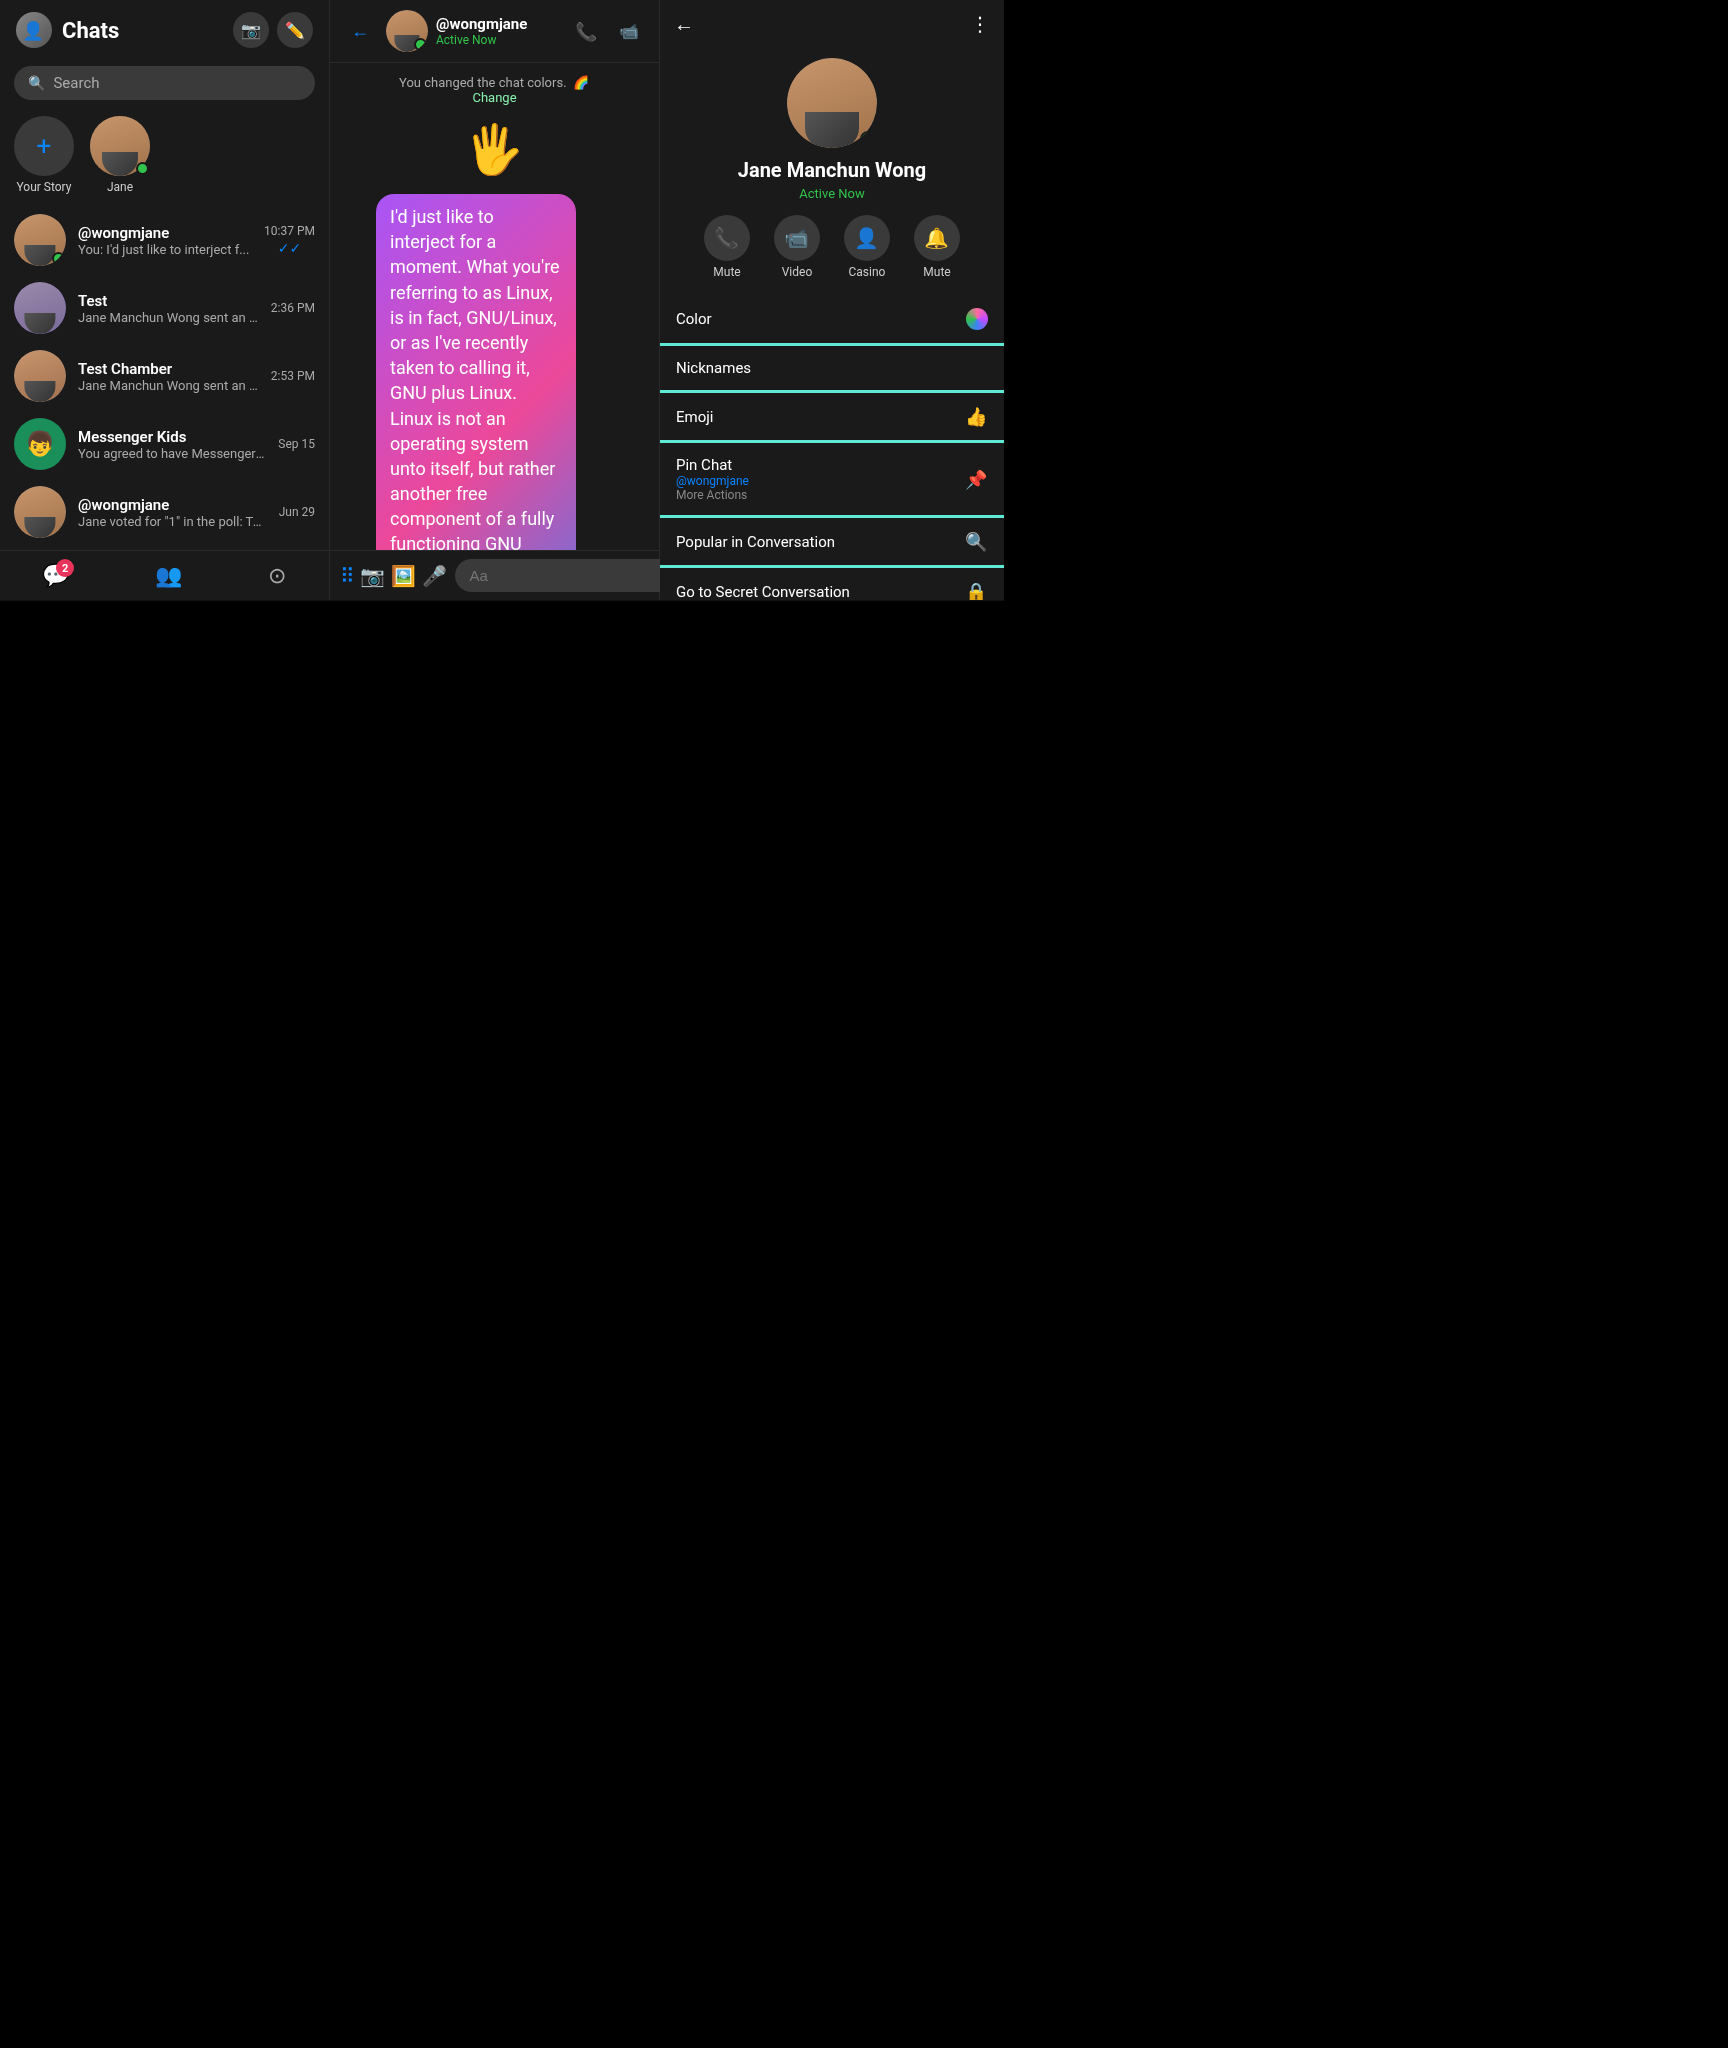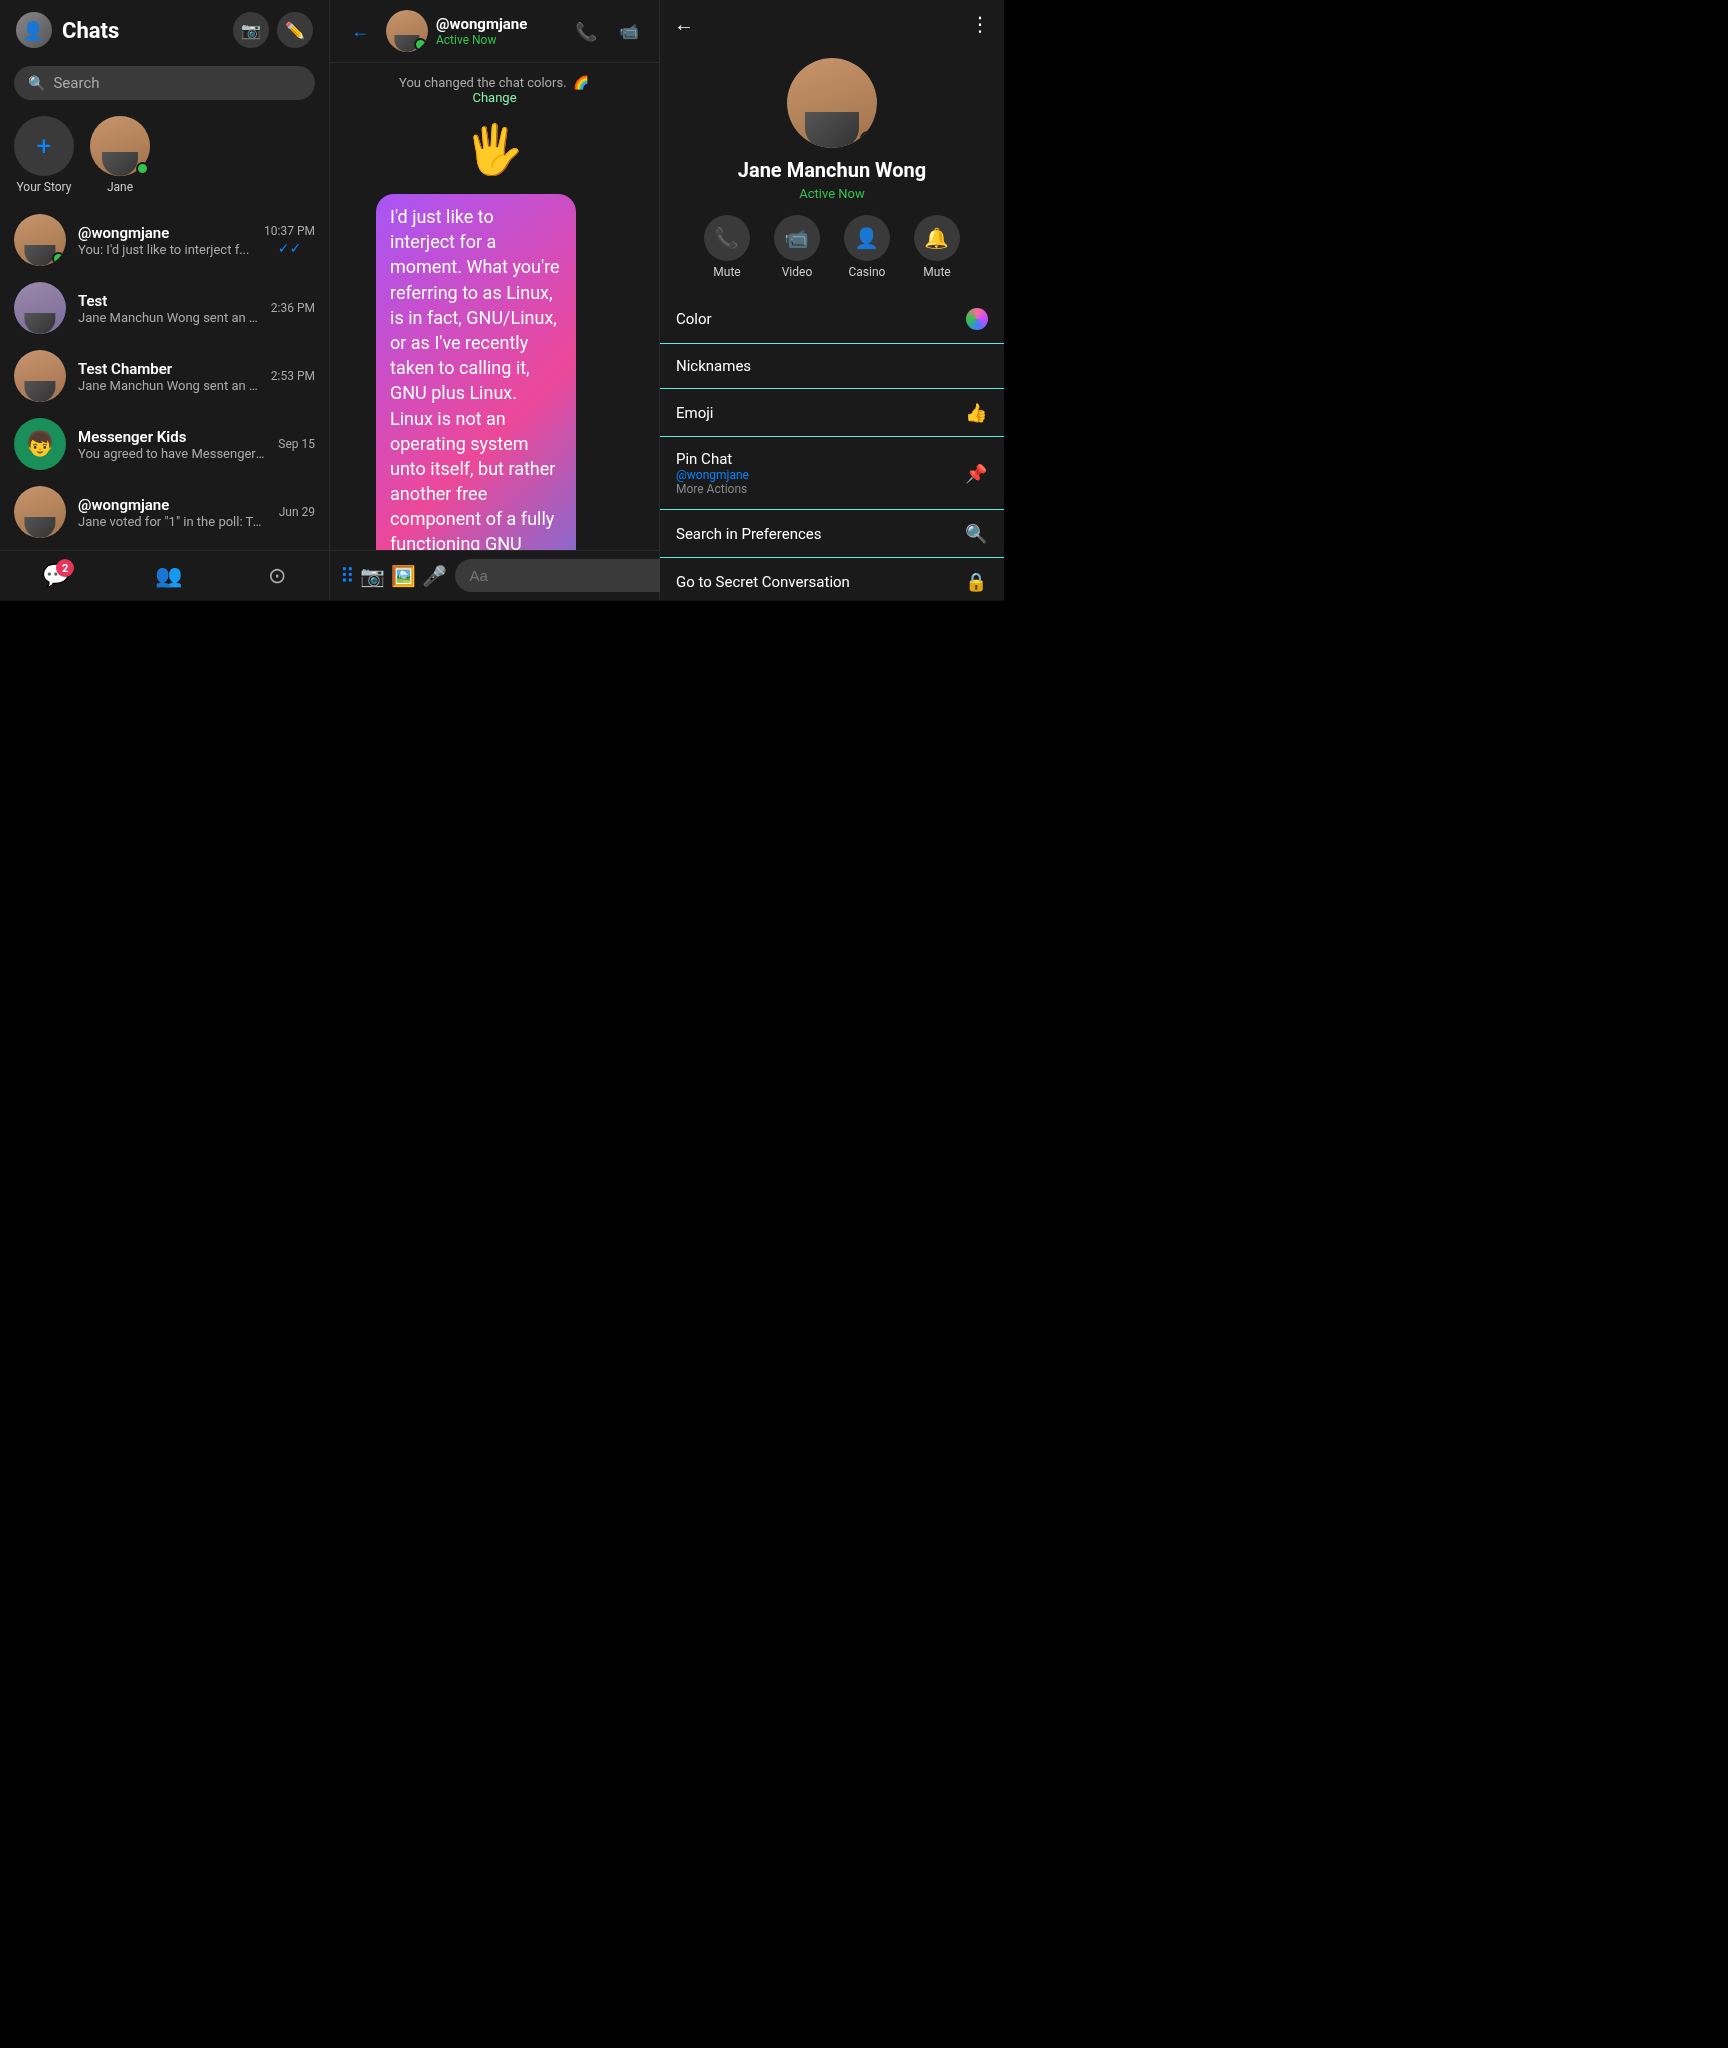--- a/index.html
+++ b/index.html
@@ -647,21 +647,21 @@
     .profile-action-label {
       font-size: 12px;
       color: #ccc;
     }
 
     .menu-item {
       display: flex;
       align-items: center;
       padding: 13px 16px;
       cursor: pointer;
-      border-bottom: 1px solid #5eead4;
+      border-bottom: 3px solid #5eead4;
     }
 
     .menu-item-text {
       flex: 1;
       font-size: 15px;
       color: #fff;
     }
 
     .menu-item-icon-right {
       font-size: 18px;
@@ -976,21 +976,21 @@
     <div class="menu-item">
       <div style="flex:1;">
         <div class="menu-item-text">Pin Chat</div>
         <div style="font-size:12px;color:#0a84ff;">@wongmjane</div>
         <div style="font-size:12px;color:#888;">More Actions</div>
       </div>
       <span class="menu-item-icon-right">📌</span>
     </div>
 
     <div class="menu-item">
-      <span class="menu-item-text">Search in Preferences</span>
+      <span class="menu-item-text">Popular in Conversation</span>
       <span class="menu-item-icon-right">🔍</span>
     </div>
 
     <div class="menu-item">
       <span class="menu-item-text">Go to Secret Conversation</span>
       <span class="menu-item-icon-right">🔒</span>
     </div>
 
   </div>
 </div>

